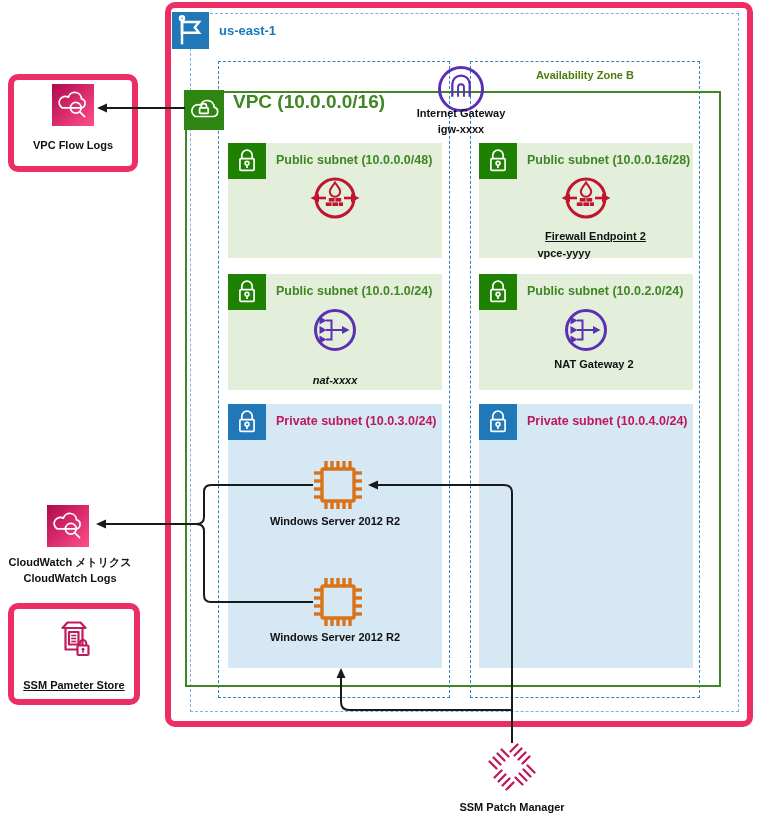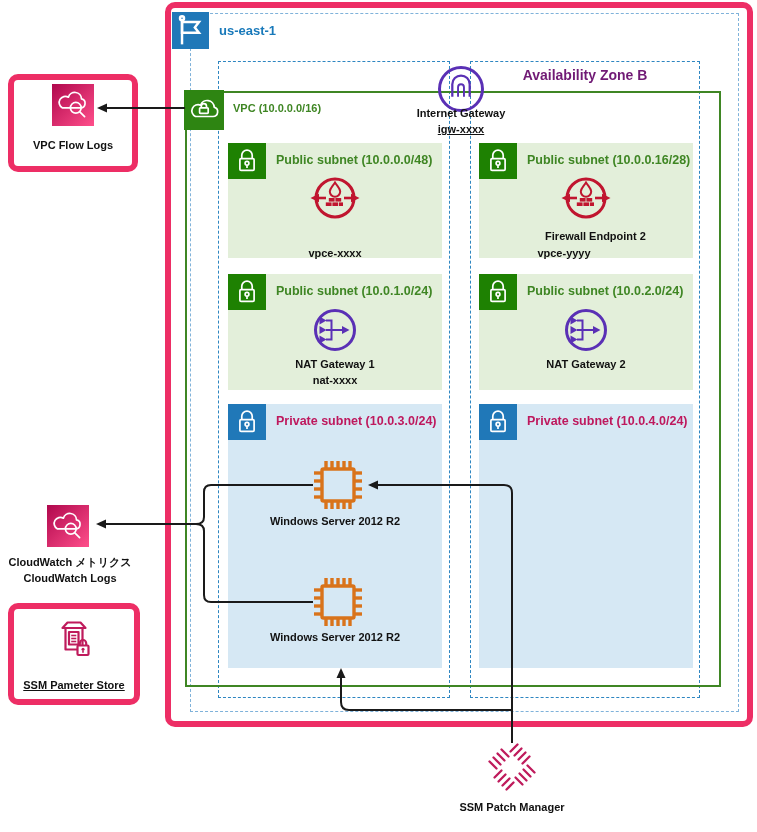--- a/index.html
+++ b/index.html
@@ -50,44 +50,44 @@
       <circle cx="6.5" cy="4" r="1.3"></circle>
           <line x1="6.5" y1="5.3" x2="6.5" y2="21"></line>
       <path d="M6.5,6.5 H17.5 L14.8,10 L17.5,13.5 H6.5 Z"></path>
         </g>
       </svg>
   </div>
   <div class="sub-title azblue-t" style="left:219px;top:23px;font-size:13px;">us-east-1</div>
 
   <div class="az-dash" style="left:218px;top:61px;width:232px;height:637px;"></div>
   <div class="az-dash" style="left:470px;top:61px;width:230px;height:637px;"></div>
-  <div class="lbl azblue-t" style="left:470px;top:68px;width:230px;font-size:14px;color:#701a75;">Availability Zone B</div>
+  <div class="lbl azblue-t" style="left:470px;top:68px;width:230px;font-size:11px;color:#4d7c0f;">Availability Zone B</div>
 
   <div class="vpc-line" style="left:185px;top:91px;width:536px;height:596px;"></div>
   <div class="vpcicon" style="left:184px;top:90px;width:40px;height:40px;">
     <svg viewBox="0 0 40 40">
         <g stroke="#fff" stroke-width="1.7" fill="none" stroke-linejoin="round">
       <path d="M11.5,26.5 h17.5 a4.8,4.8 0 0 0 1.2,-9.4 a7,7 0 0 0 -13.6,-1.9 a5.6,5.6 0 0 0 -5.1,11.3 Z"></path>
       <path d="M17.3,17.8 v-1.6 a2.6,2.6 0 0 1 5.2,0 v1.6"></path>
       <rect x="15.6" y="17.8" width="8.6" height="5.6" rx="0.8"></rect>
         </g>
       </svg>
   </div>
-  <div class="sub-title green-t" style="left:233px;top:101px;font-size:11px;">VPC (10.0.0.0/16)</div>
+  <div class="sub-title green-t" style="left:233px;top:94px;font-size:19px;">VPC (10.0.0.0/16)</div>
 
   <div class="igw-circle" style="left:438px;top:66px;">
     <svg viewBox="0 0 46 46">
         <g stroke="#5A30B5" fill="none">
       <path stroke-width="2.6" d="M13,32 V17.5 a10,10 0 0 1 20,0 V32"></path>
       <path stroke-width="2.2" d="M19.6,32 V21 a3.4,3.4 0 0 1 6.8,0 V32"></path>
         </g>
       </svg>
   </div>
   <div class="lbl" style="left:388px;top:106px;width:146px;">Internet Gateway</div>
-  <div class="lbl" style="left:388px;top:122px;width:146px;text-decoration:underline;">igw-xxxx</div>
+  <div class="lbl" style="left:388px;top:122px;width:146px;">igw-xxxx</div>
 
   <div class="subnet pub" style="left:228px;top:143px;width:214px;height:115px;"></div>
   <div class="locksq pub" style="left:228px;top:143px;">
     <svg viewBox="0 0 38 38">
         <g stroke="#fff" stroke-width="1.8" fill="none">
       <path d="M13.5,16.5 v-3.5 a5.5,5.5 0 0 1 11,0 v3.5"></path>
       <rect x="11.5" y="16.5" width="15" height="12.5" rx="1.2"></rect>
       <circle cx="19" cy="21.5" r="2"></circle>
           <line x1="19" y1="23.5" x2="19" y2="26.3"></line>
         </g>
@@ -106,21 +106,20 @@
       <path d="M30,14.5 C27.5,18.5 24.8,20.5 24.8,23.6 a5.2,5.2 0 0 0 10.4,0 C35.2,20.5 32.5,18.5 30,14.5 Z" fill="none" stroke="#C0152F" stroke-width="2"></path>
       <g fill="#C0152F">
           <rect x="23.8" y="30" width="5.8" height="3.6"></rect>
           <rect x="30.4" y="30" width="5.8" height="3.6"></rect>
       <rect x="20.8" y="34.4" width="5.8" height="3.6"></rect>
           <rect x="27.4" y="34.4" width="5.8" height="3.6"></rect>
           <rect x="34" y="34.4" width="4" height="3.6"></rect>
         </g>
     </svg>
   </div>
-  <div class="lbl" style="left:228px;top:246px;width:214px;">vpce-xxxx</div>
 
   <div class="subnet pub" style="left:479px;top:143px;width:214px;height:115px;"></div>
   <div class="locksq pub" style="left:479px;top:143px;">
     <svg viewBox="0 0 38 38">
         <g stroke="#fff" stroke-width="1.8" fill="none">
       <path d="M13.5,16.5 v-3.5 a5.5,5.5 0 0 1 11,0 v3.5"></path>
       <rect x="11.5" y="16.5" width="15" height="12.5" rx="1.2"></rect>
       <circle cx="19" cy="21.5" r="2"></circle>
           <line x1="19" y1="23.5" x2="19" y2="26.3"></line>
         </g>
@@ -139,21 +138,21 @@
       <path d="M30,14.5 C27.5,18.5 24.8,20.5 24.8,23.6 a5.2,5.2 0 0 0 10.4,0 C35.2,20.5 32.5,18.5 30,14.5 Z" fill="none" stroke="#C0152F" stroke-width="2"></path>
       <g fill="#C0152F">
           <rect x="23.8" y="30" width="5.8" height="3.6"></rect>
           <rect x="30.4" y="30" width="5.8" height="3.6"></rect>
       <rect x="20.8" y="34.4" width="5.8" height="3.6"></rect>
           <rect x="27.4" y="34.4" width="5.8" height="3.6"></rect>
           <rect x="34" y="34.4" width="4" height="3.6"></rect>
         </g>
     </svg>
   </div>
-  <div class="lbl" style="left:479px;top:229px;width:233px;">Firewall Endpoint 2</div>
+  <div class="lbl" style="left:479px;top:229px;width:233px;text-decoration:underline;">Firewall Endpoint 2</div>
   <div class="lbl" style="left:479px;top:246px;width:170px;">vpce-yyyy</div>
 
   <div class="subnet pub" style="left:228px;top:274px;width:214px;height:116px;"></div>
   <div class="locksq pub" style="left:228px;top:274px;">
     <svg viewBox="0 0 38 38">
         <g stroke="#fff" stroke-width="1.8" fill="none">
       <path d="M13.5,16.5 v-3.5 a5.5,5.5 0 0 1 11,0 v3.5"></path>
       <rect x="11.5" y="16.5" width="15" height="12.5" rx="1.2"></rect>
       <circle cx="19" cy="21.5" r="2"></circle>
           <line x1="19" y1="23.5" x2="19" y2="26.3"></line>
@@ -170,22 +169,21 @@
           <line x1="18" y1="27" x2="23.5" y2="27"></line>
         </g>
       <g fill="#5A30B5">
           <polygon points="11.5,13.5 11.5,21.5 18.5,17.5"></polygon>
           <polygon points="11.5,23 11.5,31 18.5,27"></polygon>
           <polygon points="11.5,32.5 11.5,40.5 18.5,36.5"></polygon>
           <polygon points="41.5,27 34,23 34,31"></polygon>
         </g>
     </svg>
   </div>
-  <div class="lbl" style="left:228px;top:357px;width:214px;">NAT Gateway 1</div>
-  <div class="lbl" style="left:228px;top:373px;width:214px;">nat-xxxx</div>
+  <div class="lbl" style="left:228px;top:373px;width:214px;font-style:italic;">nat-xxxx</div>
 
   <div class="subnet pub" style="left:479px;top:274px;width:214px;height:116px;"></div>
   <div class="locksq pub" style="left:479px;top:274px;">
     <svg viewBox="0 0 38 38">
         <g stroke="#fff" stroke-width="1.8" fill="none">
       <path d="M13.5,16.5 v-3.5 a5.5,5.5 0 0 1 11,0 v3.5"></path>
       <rect x="11.5" y="16.5" width="15" height="12.5" rx="1.2"></rect>
       <circle cx="19" cy="21.5" r="2"></circle>
           <line x1="19" y1="23.5" x2="19" y2="26.3"></line>
         </g>
@@ -201,21 +199,21 @@
           <line x1="18" y1="27" x2="23.5" y2="27"></line>
         </g>
       <g fill="#5A30B5">
           <polygon points="11.5,13.5 11.5,21.5 18.5,17.5"></polygon>
           <polygon points="11.5,23 11.5,31 18.5,27"></polygon>
           <polygon points="11.5,32.5 11.5,40.5 18.5,36.5"></polygon>
           <polygon points="41.5,27 34,23 34,31"></polygon>
         </g>
     </svg>
   </div>
-  <div class="lbl" style="left:479px;top:357px;width:214px;">NAT Gateway 2</div>
+  <div class="lbl" style="left:479px;top:357px;width:214px;padding-left:8px;">NAT Gateway 2</div>
 
   <div class="subnet priv" style="left:228px;top:404px;width:214px;height:264px;"></div>
   <div class="locksq priv" style="left:228px;top:404px;">
     <svg viewBox="0 0 38 38">
         <g stroke="#fff" stroke-width="1.8" fill="none">
       <path d="M13.5,16.5 v-3.5 a5.5,5.5 0 0 1 11,0 v3.5"></path>
       <rect x="11.5" y="16.5" width="15" height="12.5" rx="1.2"></rect>
       <circle cx="19" cy="21.5" r="2"></circle>
           <line x1="19" y1="23.5" x2="19" y2="26.3"></line>
         </g>

